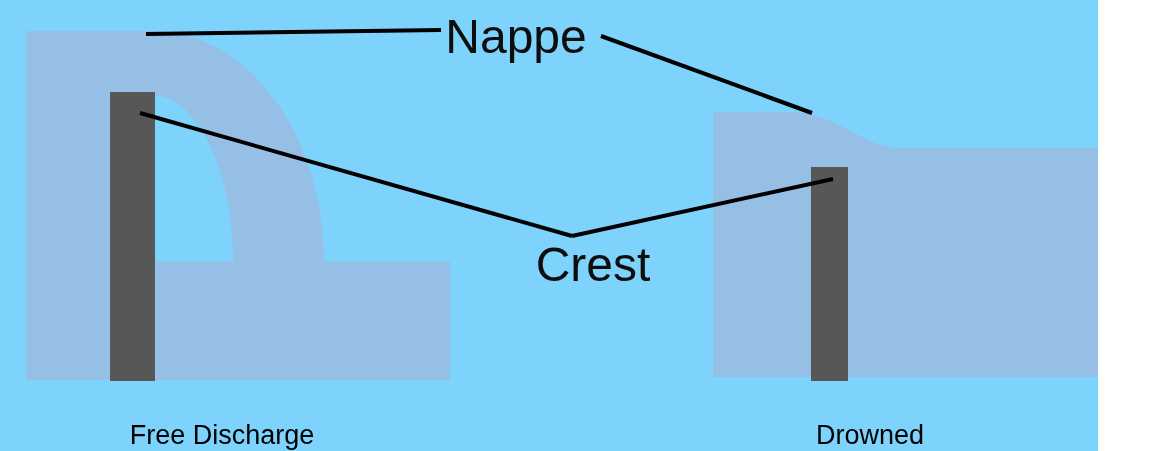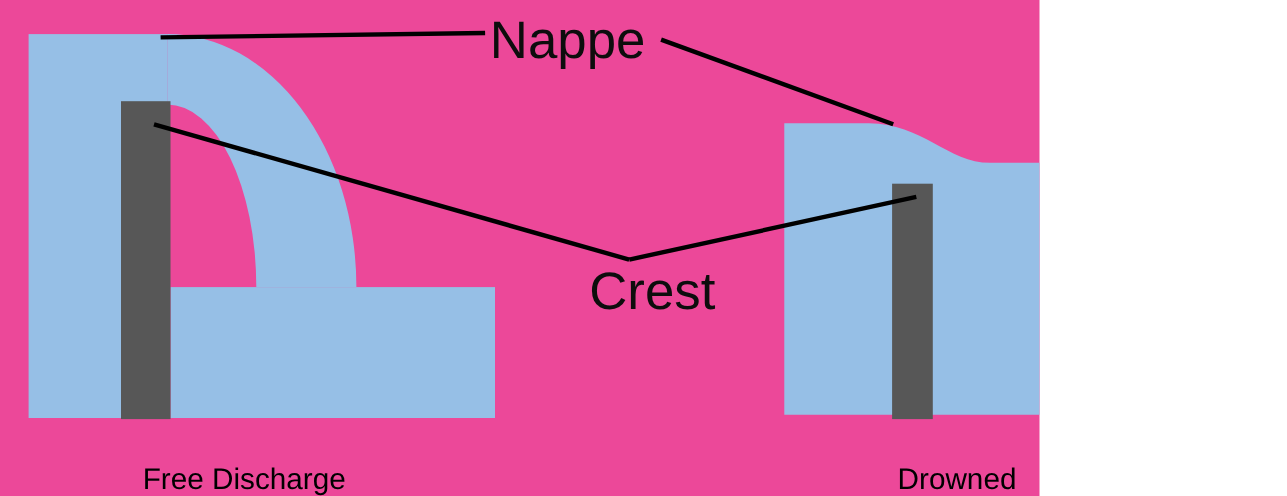--- a/index.html
+++ b/index.html
@@ -6,23 +6,23 @@
   html, body {
     margin: 0;
     padding: 0;
     background: #ffffff;
   }
   body {
     font-family: "Liberation Sans", sans-serif;
   }
   #stage {
     position: relative;
-    width: 945px;
+    width: 1098px;
     height: 451px;
-    background: #ec4899;
+    background: #7dd3fc;
     overflow: hidden;
   }
   #diagram-svg {
     position: absolute;
     left: 0;
     top: 0;
     width: 1170px;
     height: 451px;
     display: block;
   }

